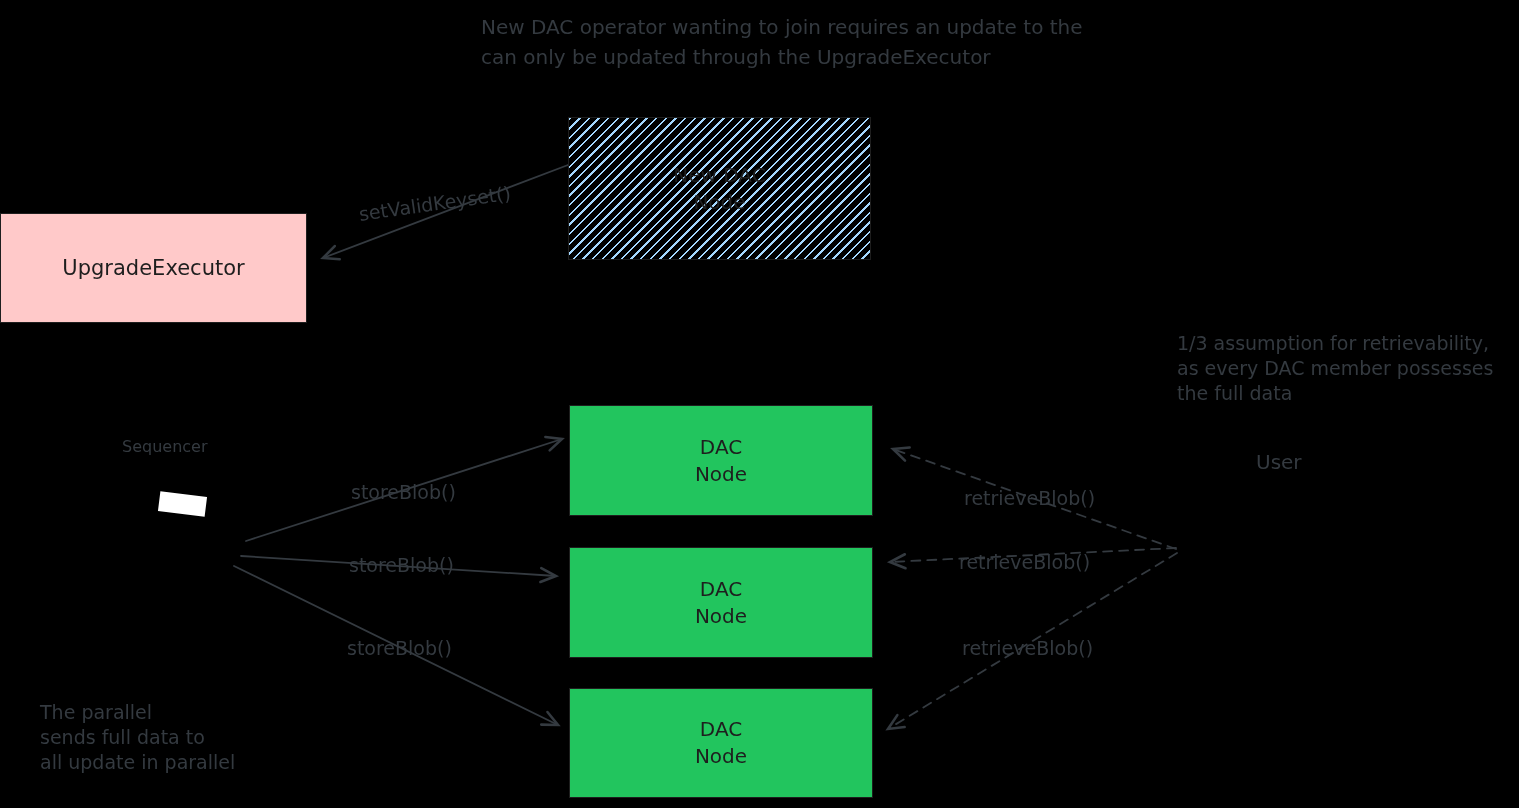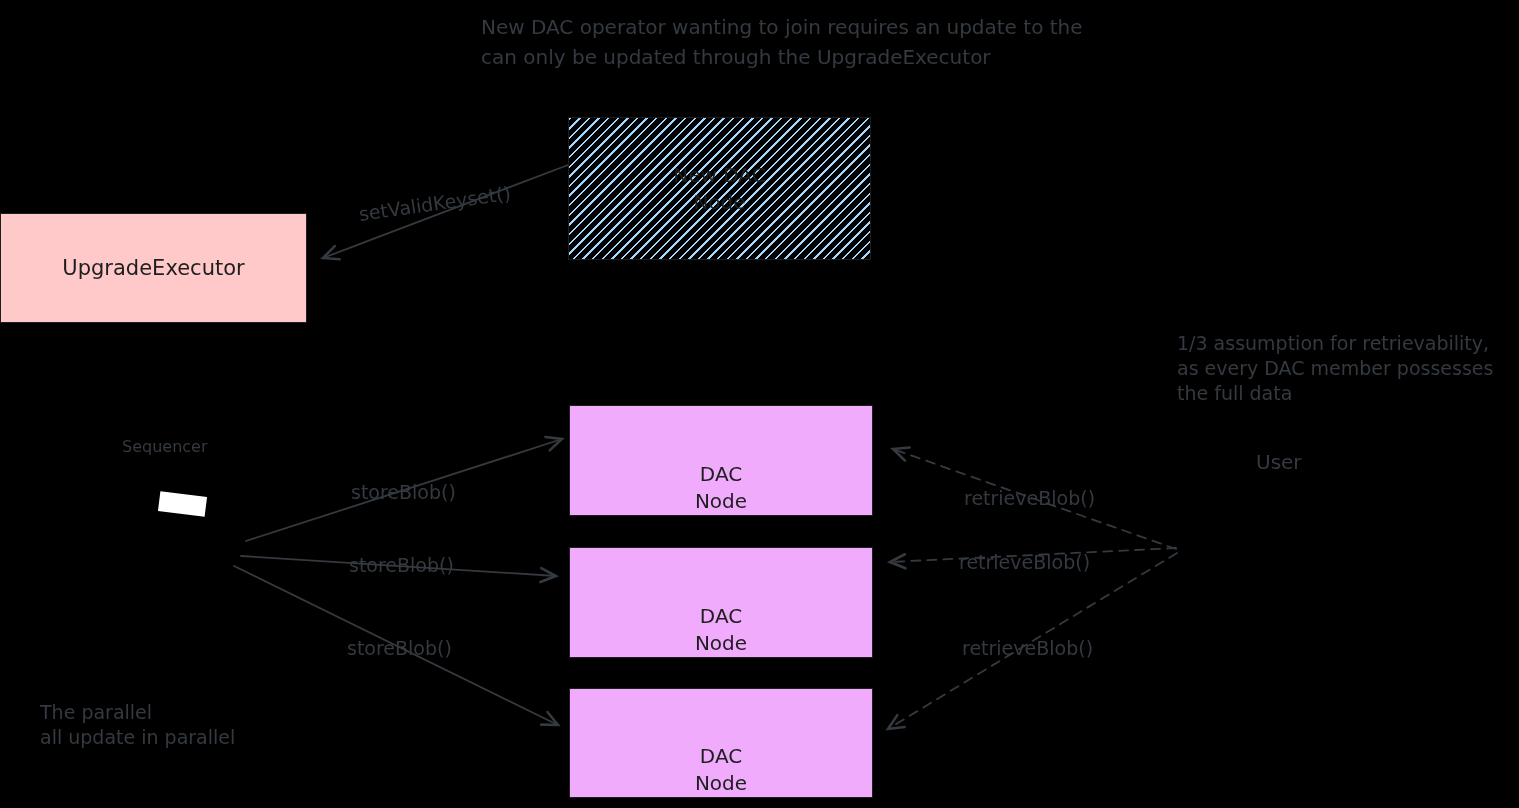--- a/index.html
+++ b/index.html
@@ -36,21 +36,21 @@
     display: flex;
     flex-direction: column;
     align-items: center;
     justify-content: center;
     text-align: center;
     color: #1e1e1e;
     font-size: 20px;
     line-height: 27px;
   }
   .box.pink  { background: #ffc9c9; font-size: 21px; }
-  .box.blue  { background: #f0abfc; justify-content: flex-end; }
+  .box.blue  { background: #22c55e; }
   .box.hatch {
     background-color: #000000;
     background-image: repeating-linear-gradient(135deg,
       #a5d8ff 0px, #a5d8ff 1.7px,
       transparent 1.7px, transparent 6.8px);
   }
   .white-marker {
     position: absolute;
     left: 159px;
     top: 494px;
@@ -134,16 +134,17 @@
   <div class="lbl" style="left:1256px; top:450px; font-size:20px;">User</div>
 
   <div class="note small" style="left:1177px; top:331px;">
     <div>1/3 assumption for retrievability,</div>
     <div>as every DAC member possesses</div>
     <div>the full data</div>
   </div>
 
   <div class="note small" style="left:40px; top:700px;">
     <div>The parallel</div>
+    <div>sends full data to</div>
     <div>all update in parallel</div>
   </div>
 
 </div>
 
 </body></html>

